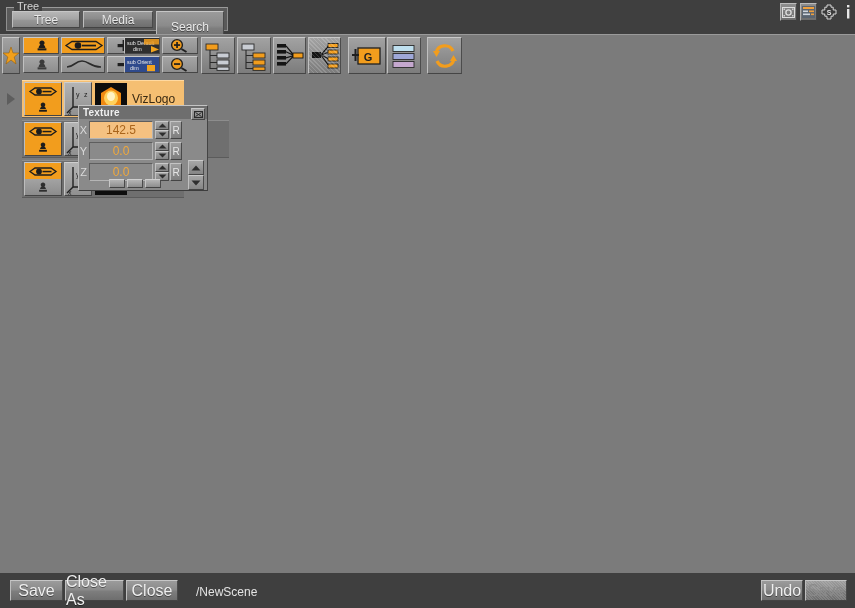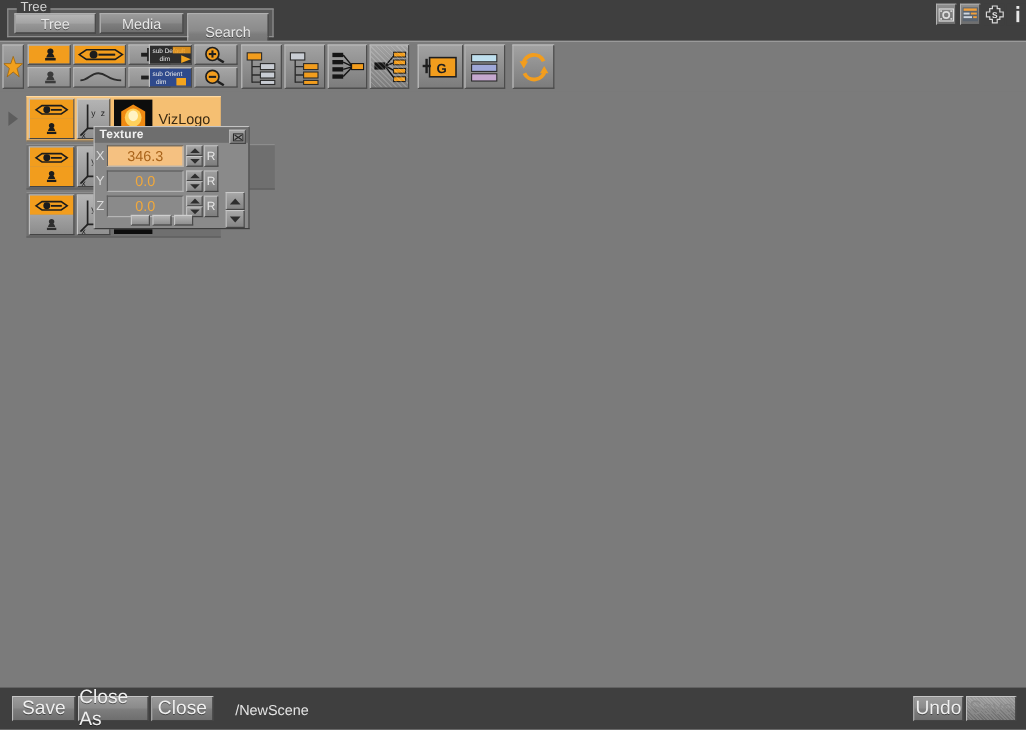--- a/index.html
+++ b/index.html
@@ -559,21 +559,21 @@
       <div class="posdlg-title">Texture</div>
       <div class="posdlg-close">
         <svg width="9" height="7" viewBox="0 0 9 7">
           <rect x="0.5" y="0.5" width="8" height="6" fill="none" stroke="#2a2a2a" stroke-width="1"></rect>
           <path d="M1.5 1.5 L7.5 5.5 M7.5 1.5 L1.5 5.5" stroke="#2a2a2a" stroke-width="1"></path>
         </svg>
       </div>
 
       <div class="posrow">
         <span class="poslab">X</span>
-        <div class="posfield focus">346.3</div>
+        <div class="posfield focus">142.5</div>
         <div class="spin">
           <div>
             <svg width="9" height="5" viewBox="0 0 9 5">
               <polygon points="4.5,0.5 8.5,4.5 0.5,4.5" fill="#2e2e2e"></polygon>
               </svg>
           </div>
           <div>
             <svg width="9" height="5" viewBox="0 0 9 5">
               <polygon points="0.5,0.5 8.5,0.5 4.5,4.5" fill="#2e2e2e"></polygon>
               </svg>

